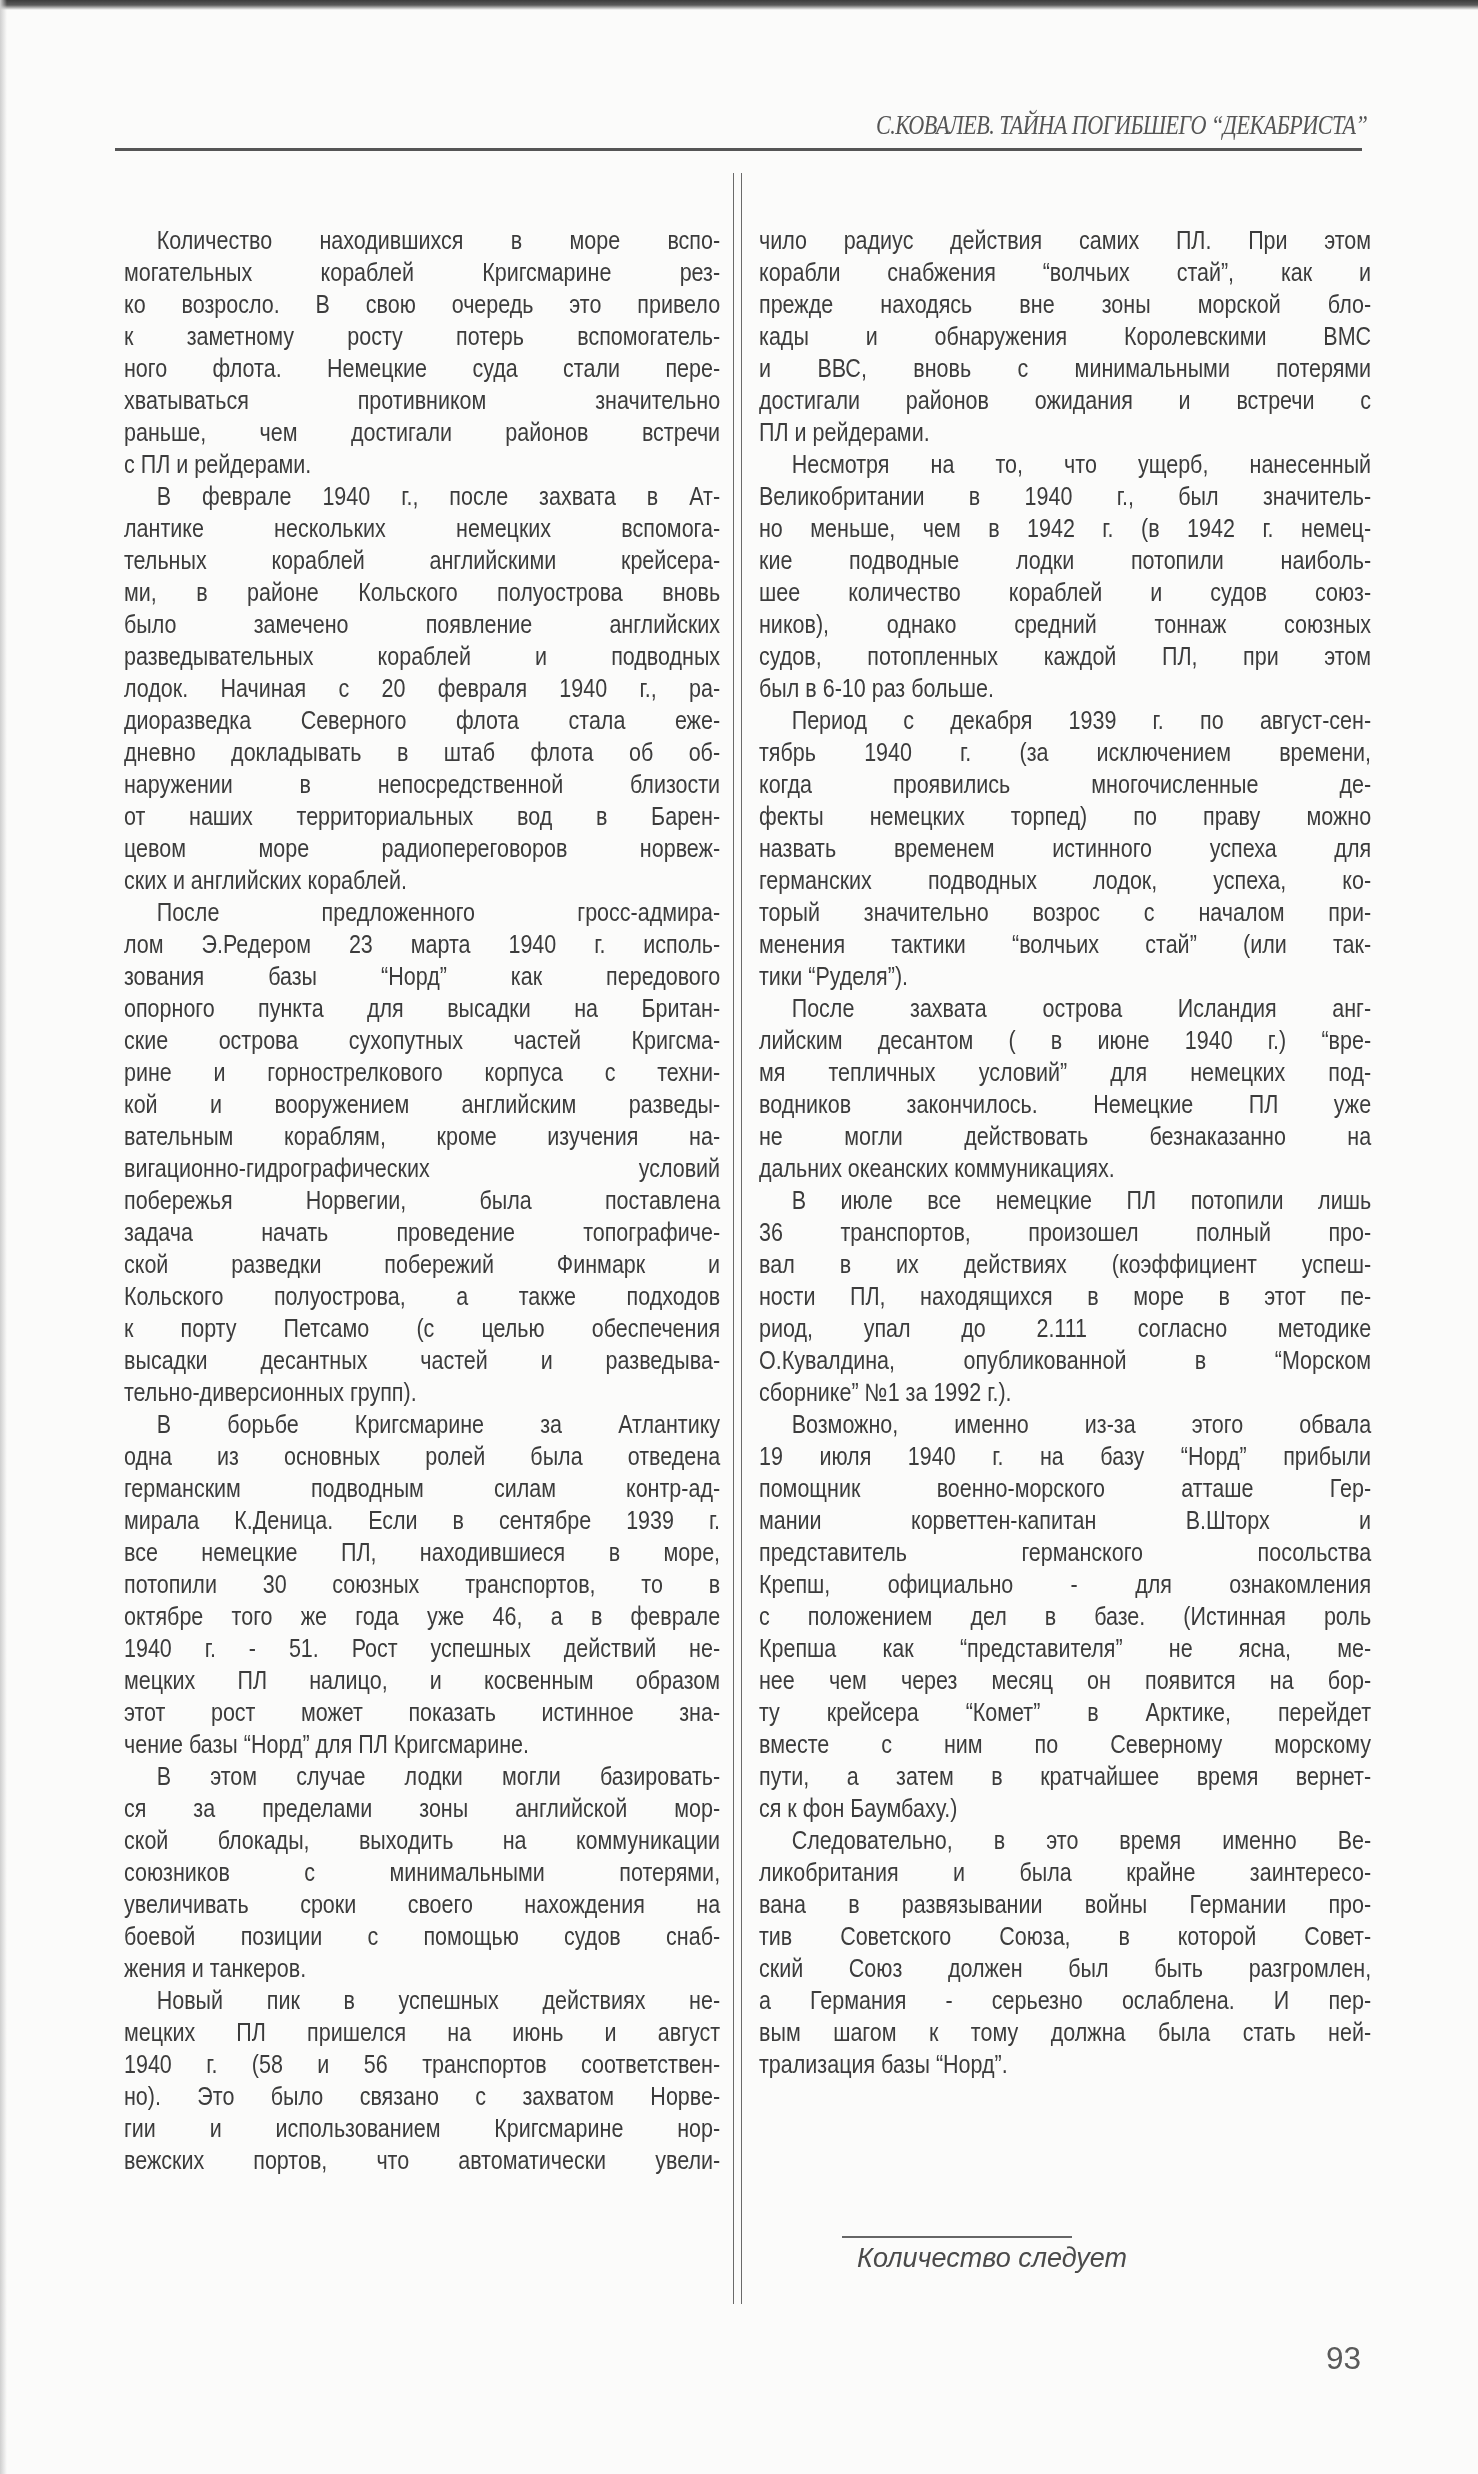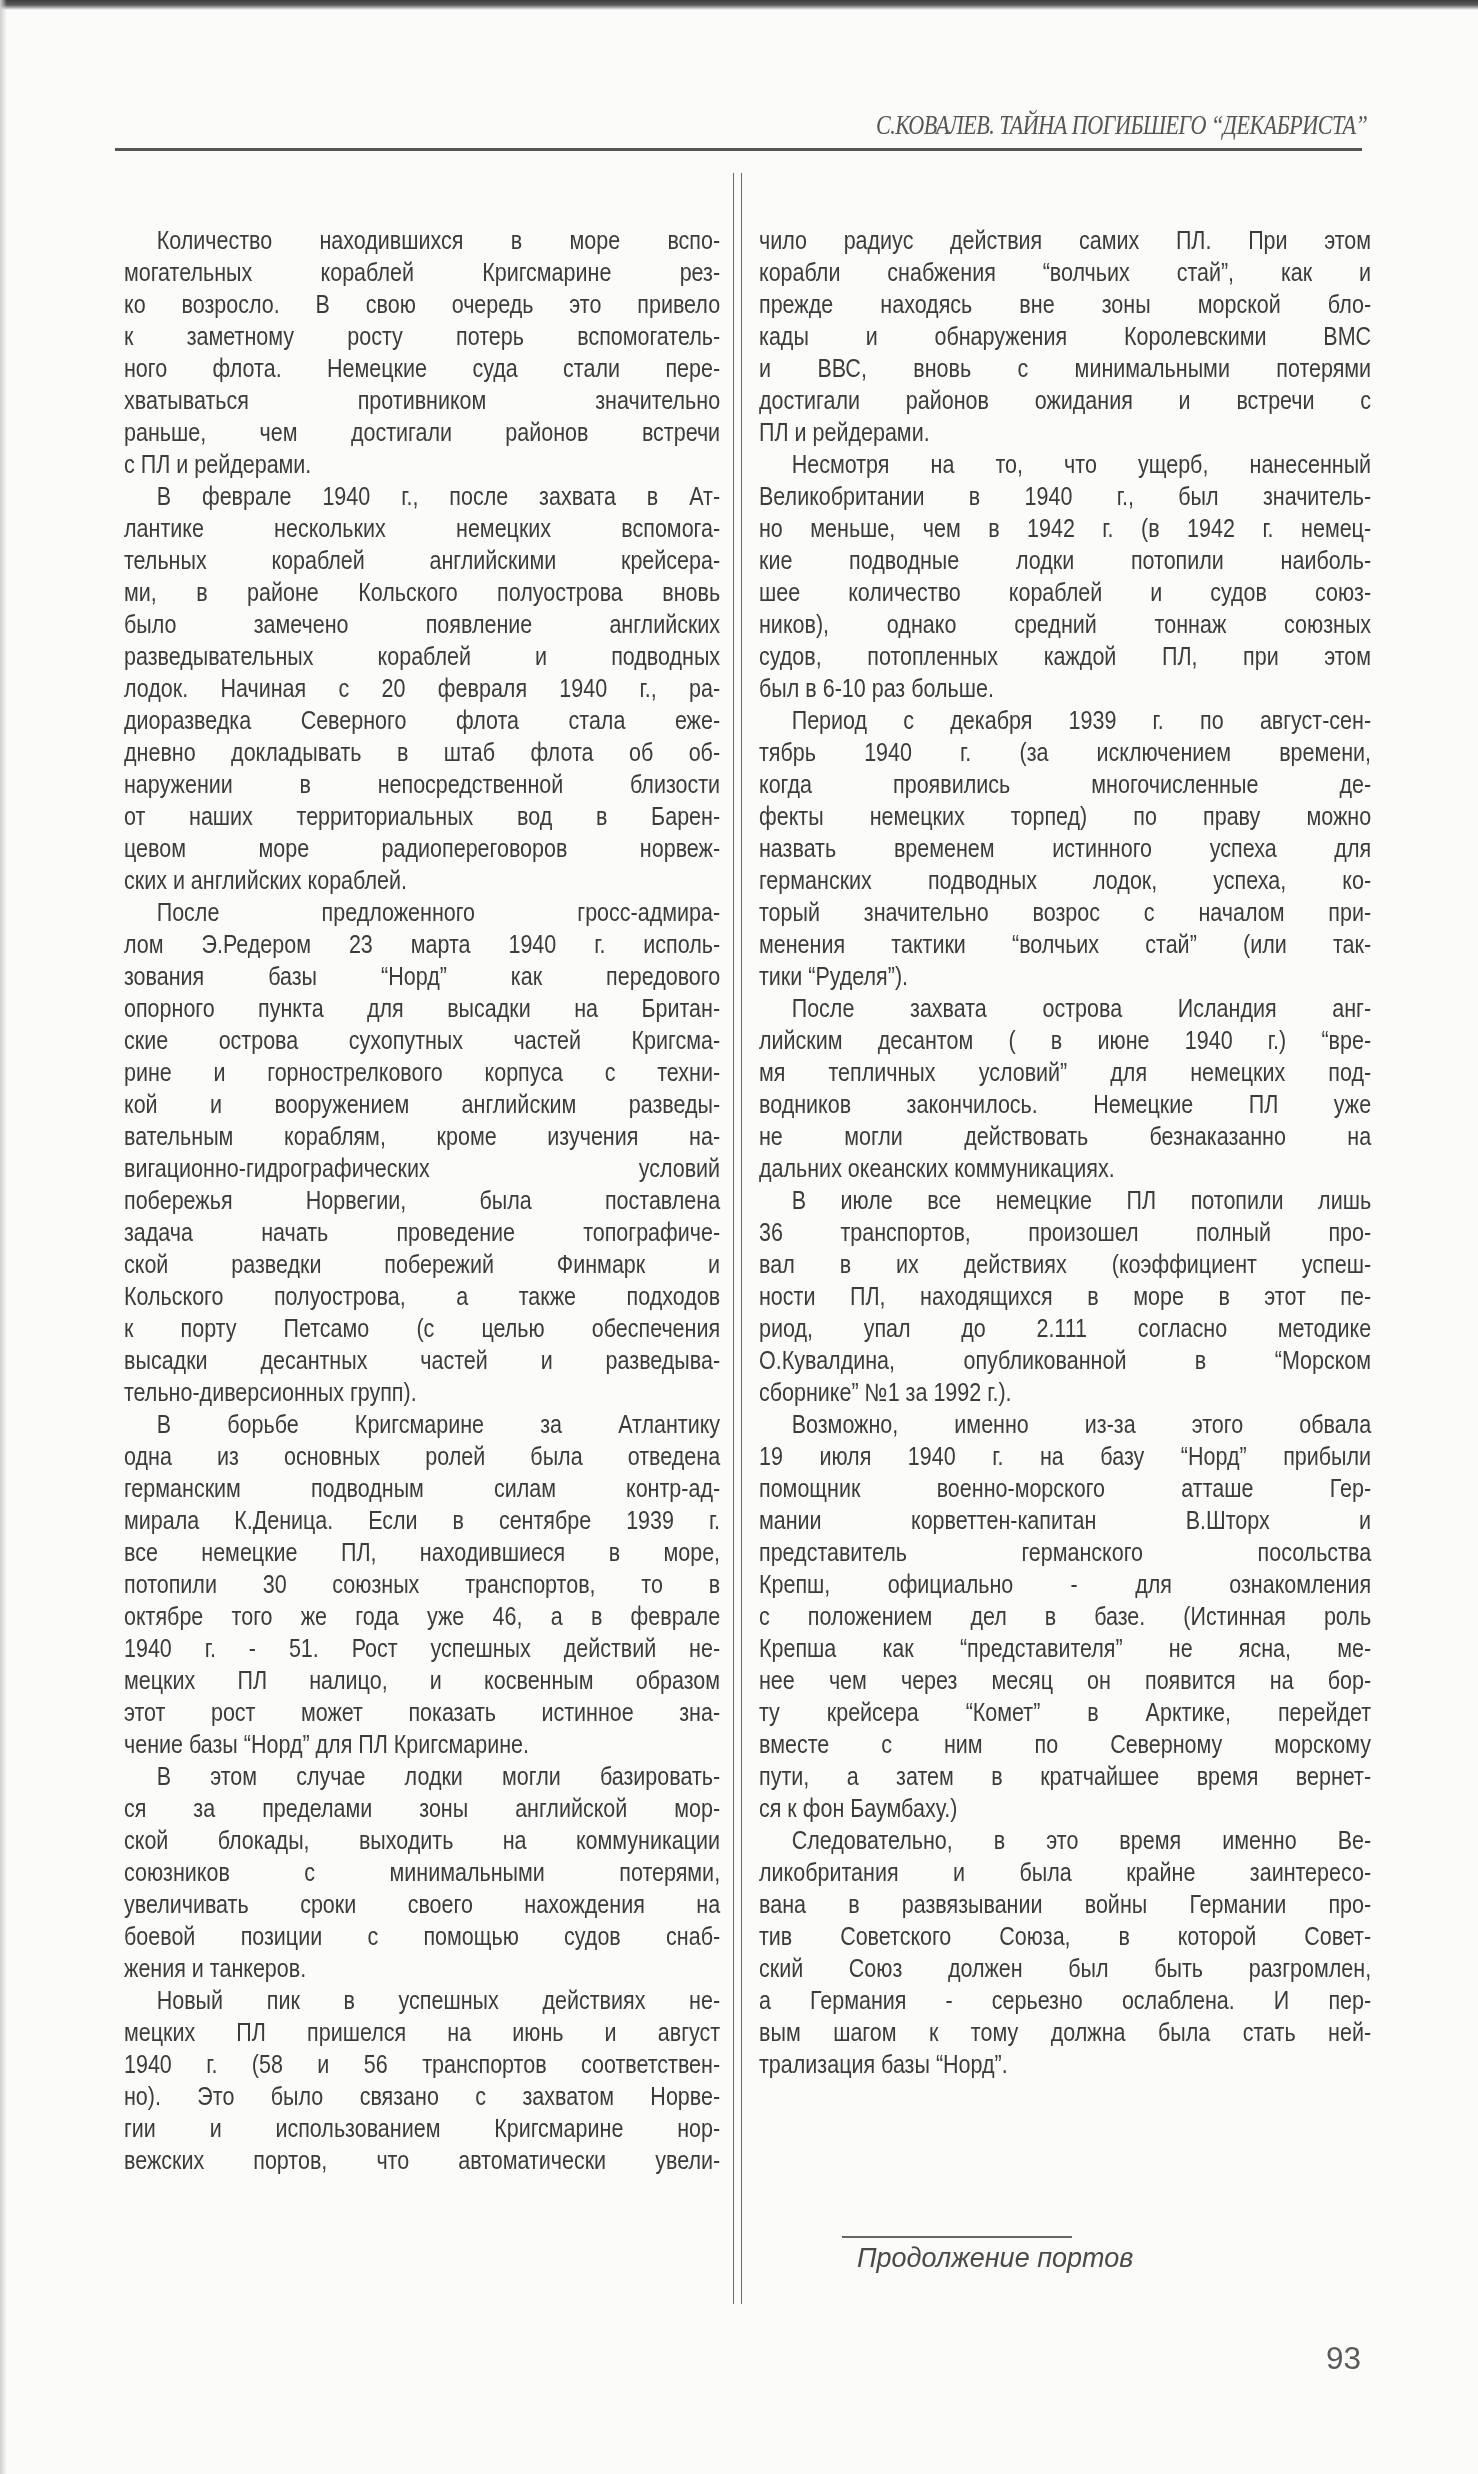--- a/index.html
+++ b/index.html
@@ -187,15 +187,15 @@
     <span class="line">ликобритания и была крайне заинтересо-</span>
     <span class="line">вана в развязывании войны Германии про-</span>
     <span class="line">тив Советского Союза, в которой Совет-</span>
     <span class="line">ский Союз должен был быть разгромлен,</span>
     <span class="line">а Германия - серьезно ослаблена. И пер-</span>
     <span class="line">вым шагом к тому должна была стать ней-</span>
     <span class="line last">трализация базы “Норд”.</span>
   </div>
 
 <div class="footer-rule"></div>
-<div class="continued">Продолжение портов</div>
+<div class="continued">Количество следует</div>
 <div class="page-number">93</div>
 
 
 </body></html>

